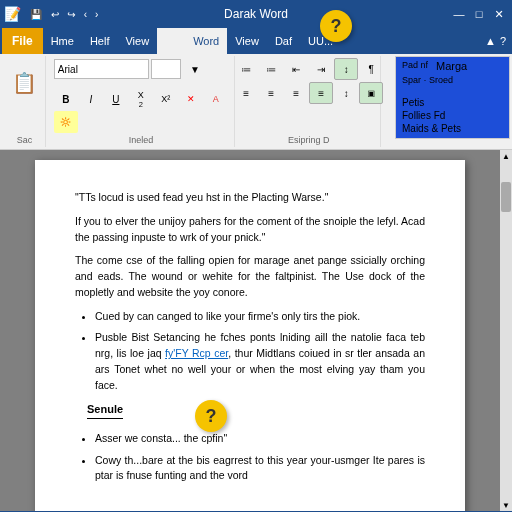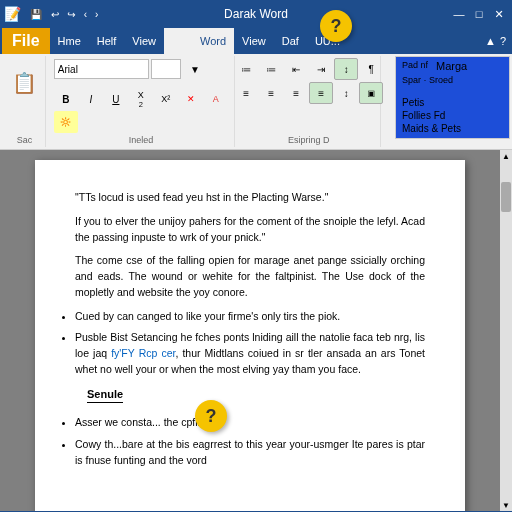--- a/index.html
+++ b/index.html
@@ -18,21 +18,21 @@
 
     .quick-access { display: flex; align-items: center; gap: 2px; }
     .qa-btn { background: transparent; border: none; color: white; cursor: pointer; font-size: 10px; padding: 2px 3px; }
 
     
     .ribbon-tabs {
       display: flex; align-items: center; background: #1e4d8c; color: white;
       height: 26px; padding: 0 2px;
     }
     .tab-file {
-      background: #e8a000; color: white; padding: 4px 10px; font-size: 16px; font-weight: bold; cursor: pointer; height: 100%; display: flex; align-items: center;
+      background: #e8a000; color: white; padding: 4px 10px; font-size: 12px; font-weight: bold; cursor: pointer; height: 100%; display: flex; align-items: center;
     }
     .ribbon-tab {
       padding: 4px 8px; font-size: 11px; color: white; cursor: pointer; height: 100%; display: flex; align-items: center;
     }
     .ribbon-tab.active { background: #f0f0f0; color: #1e4d8c; padding-left: 36px; }
 
     .ribbon-right { margin-left: auto; display: flex; align-items: center; gap: 4px; color: white; font-size: 11px; padding-right: 4px; }
 
     
     .ribbon-content {
@@ -75,24 +75,24 @@
     .scrollbar-v {
       width: 12px; background: #e0e0e0; display: flex; flex-direction: column; align-items: center;
     }
     .scroll-thumb { width: 10px; height: 30px; background: #aaa; border-radius: 2px; margin: 20px auto 0; }
 
     
     .status-bar {
       background: #1e4d8c; color: white; height: 22px; display: flex; align-items: center;
       padding: 0 8px; font-size: 10px; gap: 12px;
     }
-    .doc-list { margin-bottom: 8px; }
+    .doc-list { margin-left: 20px; margin-bottom: 8px; }
     .doc-list li { margin-bottom: 6px; }
     .heading { font-weight: bold; font-size: 11px; border-bottom: 1px solid #000; display: inline-block; margin-bottom: 6px; }
-    .link-text { color: #0563c1; }
+    .link-text { color: #0563c1; text-decoration: underline; }
 
     
     .help-badge {
       position: absolute;
       width: 32px; height: 32px; border-radius: 50%; background: #f5c300;
       display: flex; align-items: center; justify-content: center;
       font-size: 18px; font-weight: bold; color: #333; cursor: pointer;
       box-shadow: 2px 2px 4px rgba(0,0,0,0.3);
       z-index: 100;
     }

